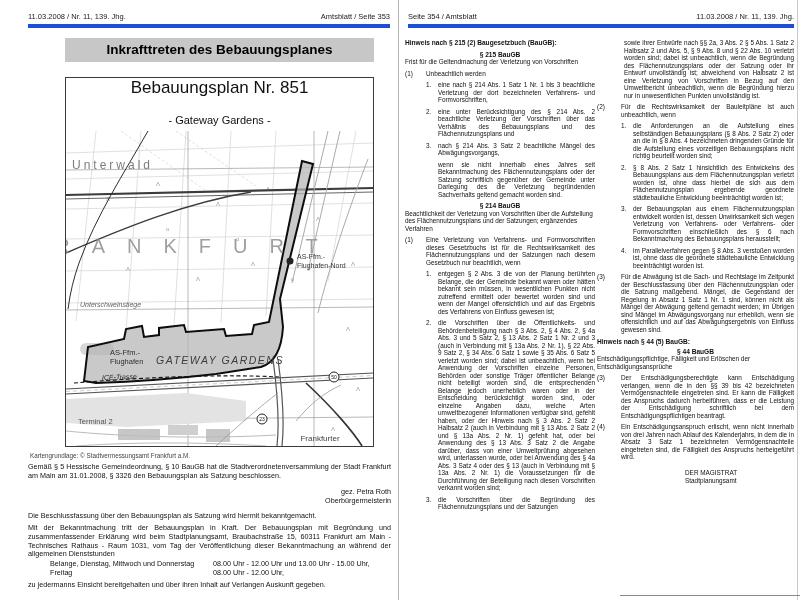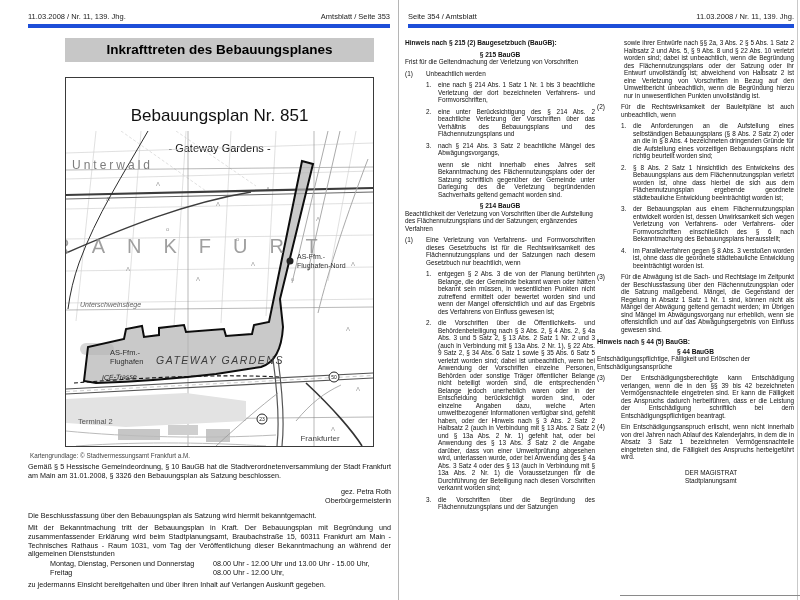--- a/index.html
+++ b/index.html
@@ -17,21 +17,21 @@
   .running-head { position:absolute; display:flex; justify-content:space-between;
     font-size:7.5px; color:#222; border-bottom:4px solid #1d4ed8; padding-bottom:3px; }
   .rh-left-page  { left:28px; top:12px; width:362px; }
   .rh-right-page { left:8px;  top:12px; width:386px; }
 
   
   .title-bar { position:absolute; left:65px; top:38px; width:309px; height:24px;
     background:#c7c7c7; text-align:center; line-height:24px; font-size:13.5px; font-weight:bold; color:#000; }
   .map-box { position:absolute; left:65px; top:77px; width:309px; height:370px;
     border:1px solid #3a3a3a; background:#fff; }
-  .map-title    { text-align:center; margin-top:28px; font-size:17px; color:#111; }
+  .map-title    { text-align:center; margin-top:0; font-size:17px; color:#111; }
   .map-subtitle { text-align:center; margin-top:16px;  font-size:11px; color:#111; }
   .map-svg { position:absolute; left:0; top:53px; width:307px; height:315px; }
 
   .map-caption { position:absolute; left:30px; top:452px; font-size:6.3px; color:#444; }
   .lp-par { position:absolute; left:28px; width:363px; font-size:7.2px; line-height:8.8px; text-align:justify; color:#111; }
   .p1 { top:463px; }
   .signature { position:absolute; left:28px; width:363px; top:488px; text-align:right;
     font-size:7.2px; line-height:8.8px; color:#111; }
   .p2 { top:512px; text-align:left; }
   .p3 { top:524px; }
@@ -205,21 +205,21 @@
     <div class="signature">
       <div>gez. Petra Roth</div>
       <div>Oberbürgermeisterin</div>
     </div>
 
     <div class="lp-par p2">Die Beschlussfassung über den Bebauungsplan als Satzung wird hiermit bekanntgemacht.</div>
     <div class="lp-par p3">Mit der Bekanntmachung tritt der Bebauungsplan in Kraft. Der Bebauungsplan mit Begründung und zusammenfassender Erklärung wird beim Stadtplanungsamt, Braubachstraße 15, 60311 Frankfurt am Main - Technisches Rathaus - Raum 1031, vom Tag der Veröffentlichung dieser Bekanntmachung an während der allgemeinen Dienststunden</div>
 
     <div class="hours">
       <div class="row">
-        <span class="lbl">Montag, Dienstag, Personen und Donnerstag</span>
+        <span class="lbl">Belange, Dienstag, Mittwoch und Donnerstag</span>
         <span class="tm">08.00 Uhr - 12.00 Uhr und 13.00 Uhr - 15.00 Uhr,</span>
       </div>
       <div class="row">
         <span class="lbl">Freitag</span>
         <span class="tm">08.00 Uhr - 12.00 Uhr,</span>
       </div>
     </div>
 
     <div class="lp-par p4">zu jedermanns Einsicht bereitgehalten und über ihren Inhalt auf Verlangen Auskunft gegeben.</div>
   </div>

